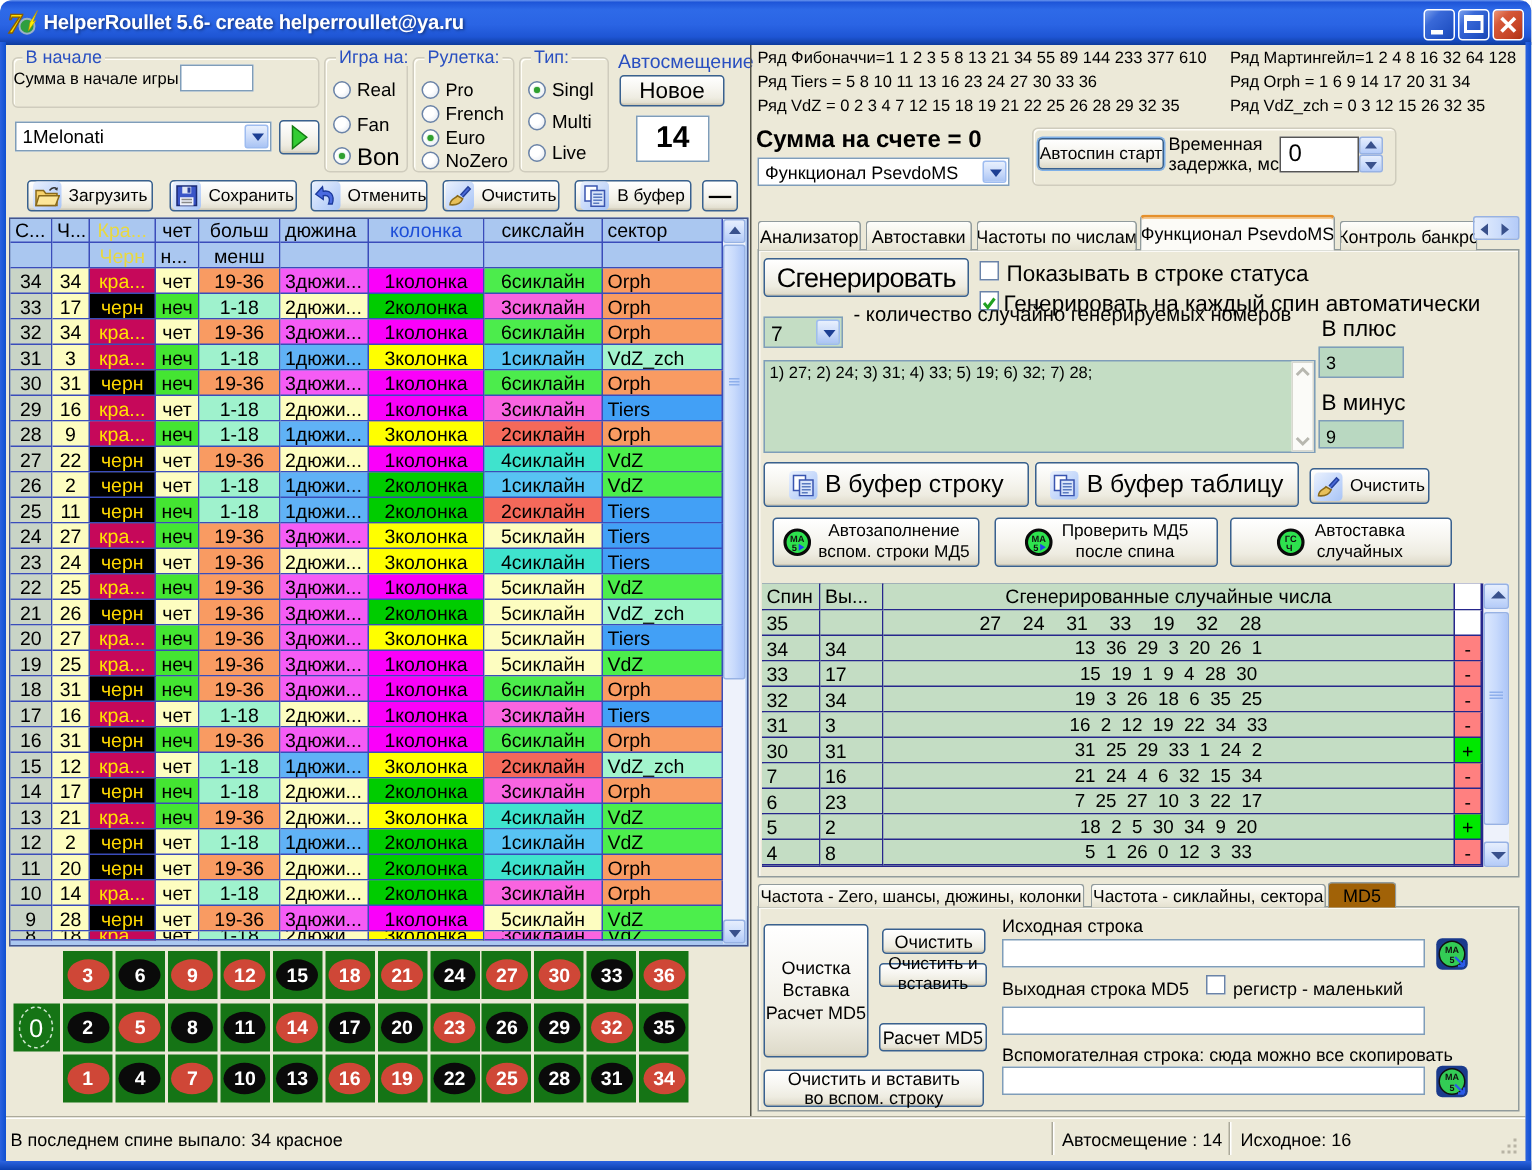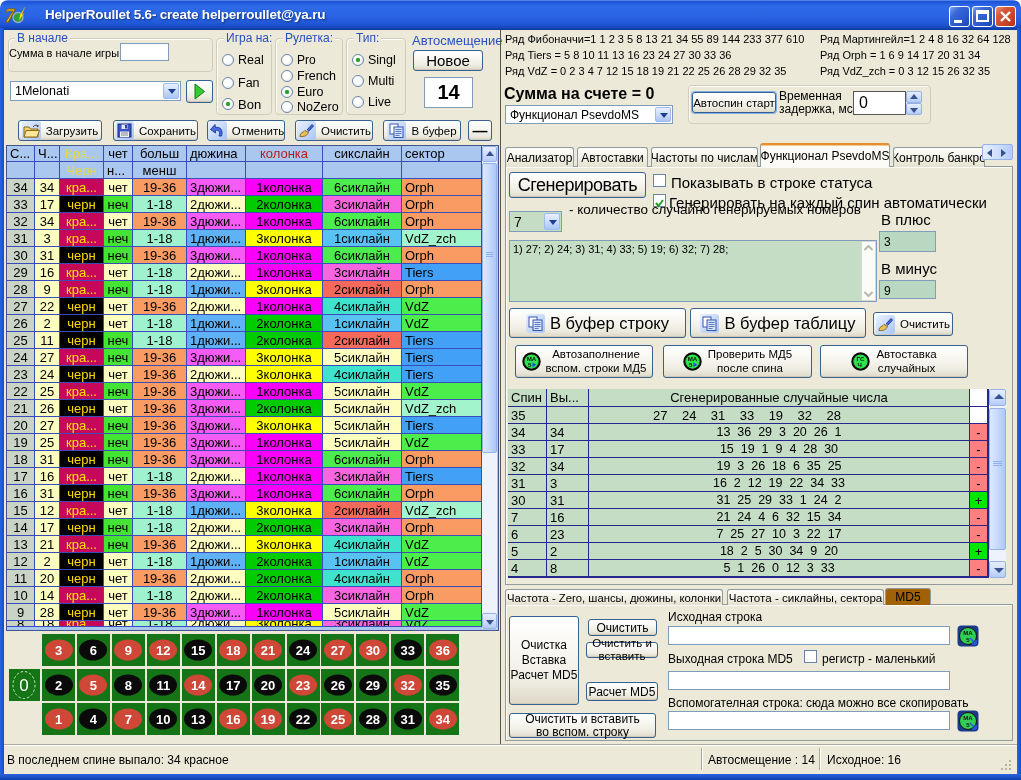--- a/index.html
+++ b/index.html
@@ -1,21 +1,21 @@
 <!DOCTYPE html>
 <html><head><meta charset="utf-8"><style>
 * { margin:0; padding:0; box-sizing:border-box; }
 html,body { width:1021px; height:780px; background:#fff; font-family:"Liberation Sans",sans-serif; overflow:hidden; }
 .ab { position:absolute; }
 #win { position:absolute; left:0; top:0; width:1021px; height:780px; border-radius:8px 8px 0 0;
   background:#ece9d8; overflow:hidden; }
 .wb { position:absolute; background:linear-gradient(90deg,#2b63e0,#0f4fd0); z-index:50; }
 #title { left:0; top:0; width:1021px; height:30px; border-radius:7px 7px 0 0; z-index:40;
   background:linear-gradient(180deg,#6a96ee 0%,#1e55d8 5%,#2e6ae8 22%,#2a64e4 55%,#1e55d4 82%,#1243ae 95%,#0c3a9a 100%); }
-#title .txt { position:absolute; left:29px; top:7px; color:#fff; font-size:13.5px; font-weight:bold; text-shadow:1px 1px 2px #13337c; letter-spacing:-0.2px;margin-left:16px; }
+#title .txt { position:absolute; left:29px; top:7px; color:#fff; font-size:13.5px; font-weight:bold; text-shadow:1px 1px 2px #13337c; letter-spacing:-0.2px; }
 .tbtn { position:absolute; top:6px; width:21px; height:21px; border-radius:3px; border:1px solid #fff;
   background:linear-gradient(135deg,#7ba0ec 0%,#3969d8 30%,#2656c8 70%,#1a47b4 100%); }
 .tbtn.close { background:linear-gradient(135deg,#ec9678 0%,#d6593a 30%,#c64426 70%,#ac3214 100%); }
 .tbtn svg { position:absolute; left:0; top:0; }
 .gb { position:absolute; border:1px solid #cfccbd; border-radius:4px; box-shadow:inset 1px 1px 0 #fffef8; }
 .gbl { position:absolute; background:#ece9d8; color:#294fc0; font-size:12px; padding:0 2px; line-height:12px; }
 .lab { position:absolute; font-size:12px; color:#000; white-space:nowrap; }
 .blue { color:#294fc0; }
 .ibx { display:inline-flex; align-items:center; justify-content:center; width:19px; height:19px; background:linear-gradient(135deg,#eaf1fe 0%,#c2d6fa 60%,#a8c4f6 100%); border-radius:3px; flex:none; }
 .btn { position:absolute; border:1px solid #39618f; border-radius:3px; color:#000;
@@ -91,21 +91,21 @@
         <path d="M2 1 L11.5 8.5 L2 16 Z" fill="#33cc33" stroke="#117a11" stroke-width="1"></path>
       </svg>
     </div>
 <div class="gb" style="left:216px;top:38px;width:56px;height:77px;"></div>
 <div class="gbl" style="left:224px;top:32px;">Игра на:</div>
 <div class="radio" style="left:222px;top:54px;width:12px;height:12px;"></div>
 <div class="lab" style="left:238px;top:53px;font-size:12.5px;">Real</div>
 <div class="radio" style="left:222px;top:77px;width:12px;height:12px;"></div>
 <div class="lab" style="left:238px;top:76px;font-size:12.5px;">Fan</div>
 <div class="radio on" style="left:222px;top:98px;width:12px;height:12px;"></div>
-<div class="lab" style="left:238px;top:97px;font-size:13px;">Bon</div>
+<div class="lab" style="left:238px;top:97px;font-size:16px;">Bon</div>
 <div class="gb" style="left:275px;top:38px;width:68px;height:77px;"></div>
 <div class="gbl" style="left:283px;top:32px;">Рулетка:</div>
 <div class="radio" style="left:281px;top:54px;width:12px;height:12px;"></div>
 <div class="lab" style="left:297px;top:53px;font-size:12px;">Pro</div>
 <div class="radio" style="left:281px;top:70px;width:12px;height:12px;"></div>
 <div class="lab" style="left:297px;top:69px;font-size:12.5px;">French</div>
 <div class="radio on" style="left:281px;top:86px;width:12px;height:12px;"></div>
 <div class="lab" style="left:297px;top:85px;font-size:12.5px;text-align:right;">Euro</div>
 <div class="radio" style="left:281px;top:101px;width:12px;height:12px;"></div>
 <div class="lab" style="left:297px;top:100px;font-size:12.5px;">NoZero</div>
@@ -175,21 +175,21 @@
       <span>В буфер</span>
     </div>
 <div class="btn" style="left:468px;top:120px;width:24px;height:21px;font-weight:bold;font-size:15px;">—</div>
 <div class="ab" style="left:6px;top:145px;width:493px;height:486px;border:1px solid #44558c;background:#aac7f0;"></div>
 <div class="cell lp" style="left:7px;top:146px;width:28px;height:16px;background:#aac7f0;color:#000;">С...</div>
 <div class="cell lp" style="left:35px;top:146px;width:25px;height:16px;background:#aac7f0;color:#000;">Ч...</div>
 <div class="cell c" style="left:60px;top:146px;width:44px;height:16px;background:#aac7f0;color:#e8d840;">Кра...</div>
 <div class="cell c" style="left:104px;top:146px;width:29px;height:16px;background:#aac7f0;color:#000;">чет</div>
 <div class="cell c" style="left:133px;top:146px;width:54px;height:16px;background:#aac7f0;color:#000;">больш</div>
 <div class="cell lp" style="left:187px;top:146px;width:59px;height:16px;background:#aac7f0;color:#000;">дюжина</div>
-<div class="cell c" style="left:246px;top:146px;width:77px;height:16px;background:#aac7f0;color:#b91c1c;">колонка</div>
+<div class="cell c" style="left:246px;top:146px;width:77px;height:16px;background:#aac7f0;color:#1d4ed8;">колонка</div>
 <div class="cell c" style="left:323px;top:146px;width:79px;height:16px;background:#aac7f0;color:#000;">сикслайн</div>
 <div class="cell lp" style="left:402px;top:146px;width:80px;height:16px;background:#aac7f0;color:#000;">сектор</div>
 <div class="cell c" style="left:7px;top:162px;width:28px;height:17px;background:#aac7f0;color:#000;"></div>
 <div class="cell c" style="left:35px;top:162px;width:25px;height:17px;background:#aac7f0;color:#000;"></div>
 <div class="cell c" style="left:60px;top:162px;width:44px;height:17px;background:#aac7f0;color:#e8d840;">Черн</div>
 <div class="cell lp" style="left:104px;top:162px;width:29px;height:17px;background:#aac7f0;color:#000;">н...</div>
 <div class="cell c" style="left:133px;top:162px;width:54px;height:17px;background:#aac7f0;color:#000;">менш</div>
 <div class="cell c" style="left:187px;top:162px;width:59px;height:17px;background:#aac7f0;color:#000;"></div>
 <div class="cell c" style="left:246px;top:162px;width:77px;height:17px;background:#aac7f0;color:#000;"></div>
 <div class="cell c" style="left:323px;top:162px;width:79px;height:17px;background:#aac7f0;color:#000;"></div>

